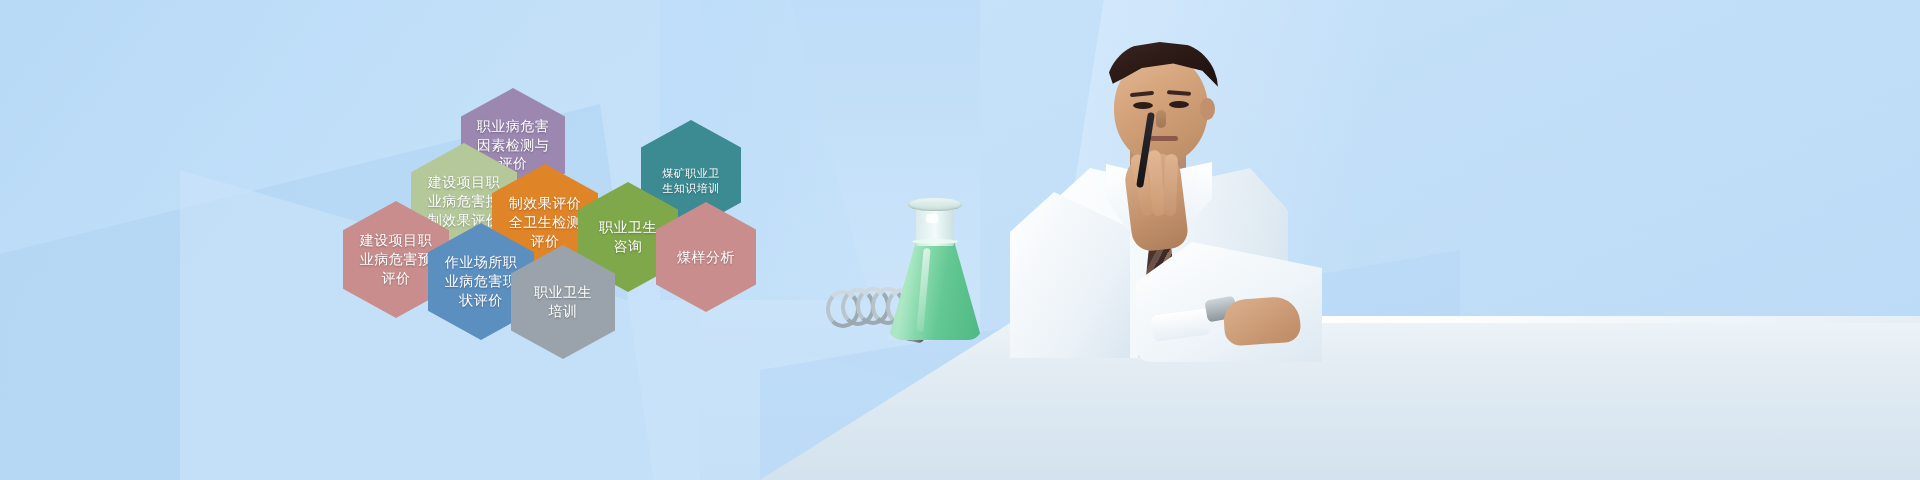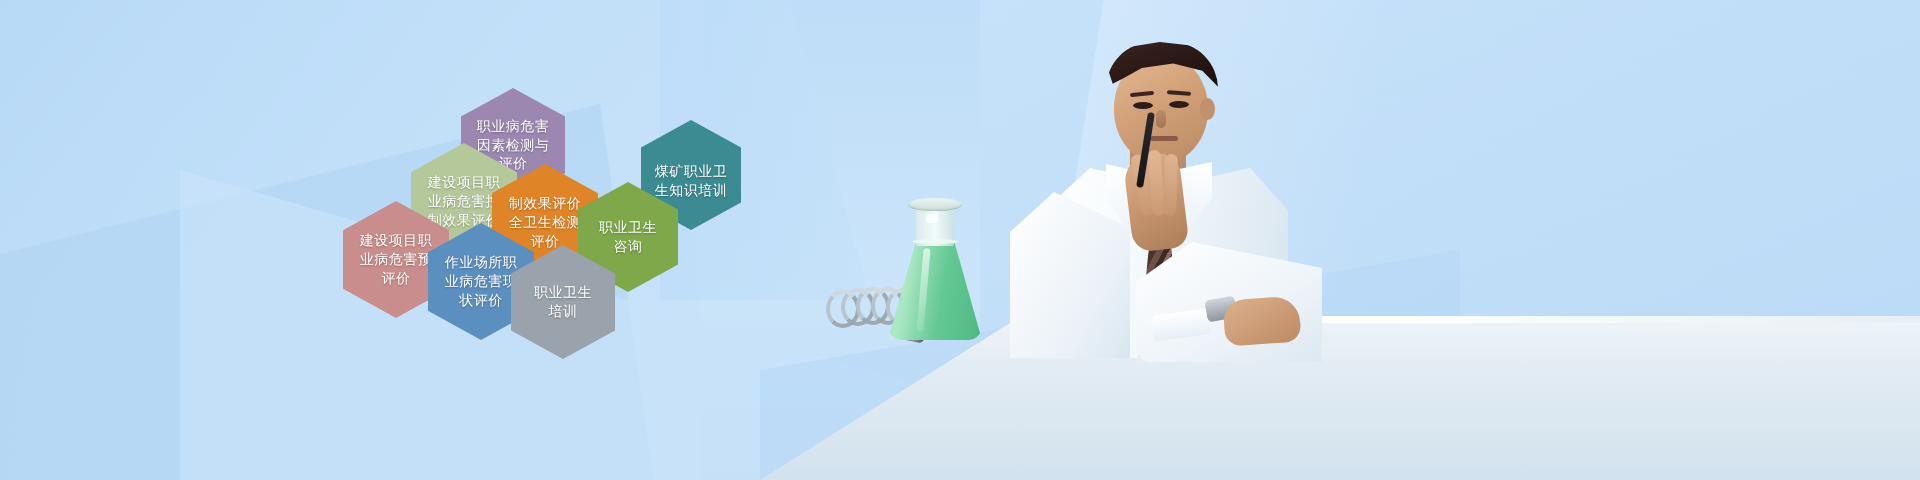--- a/index.html
+++ b/index.html
@@ -294,21 +294,21 @@
     <div class="fl-hl"></div>
   </div>
 
   <div id="hexes">
       <div class="hex" style="left: 461px; top: 76px; width: 104px; height: 114px; background: rgb(155, 135, 176);">
         <span class="lbl" style="font-size: 14px;">职业病危害
 因素检测与
 评价</span>
       </div>
       <div class="hex" style="left: 641px; top: 108px; width: 100px; height: 110px; background: rgb(60, 138, 146);">
-        <span class="lbl" style="font-size: 14px; margin-top: 12px;">煤矿职业卫
+        <span class="lbl" style="font-size: 11px; margin-top: 12px;">煤矿职业卫
 生知识培训</span>
       </div>
       <div class="hex" style="left: 411px; top: 131px; width: 106px; height: 117px; background: rgb(180, 200, 154);">
         <span class="lbl" style="font-size: 14px;">建设项目职
 业病危害控
 制效果评价</span>
       </div>
       <div class="hex" style="left: 492px; top: 152px; width: 106px; height: 117px; background: rgb(224, 132, 40);">
         <span class="lbl" style="font-size: 14px;">制效果评价
 全卫生检测
@@ -325,15 +325,18 @@
       </div>
       <div class="hex" style="left: 428px; top: 211px; width: 106px; height: 117px; background: rgb(91, 143, 192); justify-content: center;">
         <span class="lbl" style="font-size: 14px;">作业场所职
 业病危害现
 状评价</span>
       </div>
       <div class="hex" style="left: 511px; top: 233px; width: 104px; height: 114px; background: rgb(154, 163, 171);">
         <span class="lbl" style="font-size: 14px;">职业卫生
 培训</span>
       </div>
+      <div class="hex" style="left: 656px; top: 190px; width: 100px; height: 110px; background: rgb(201, 141, 141);">
+        <span class="lbl" style="font-size: 14px;">煤样分析</span>
+      </div>
     </div>
 
 </div>
 
 </body></html>

